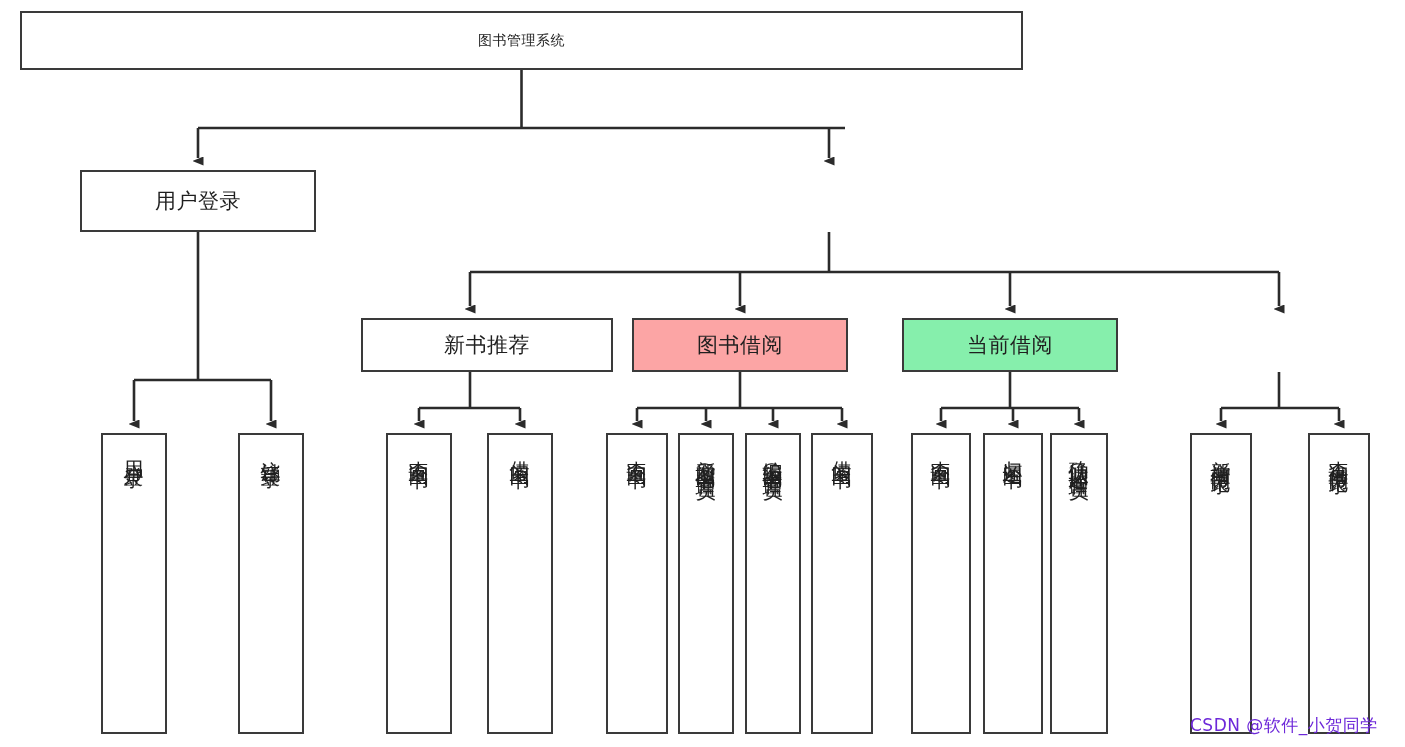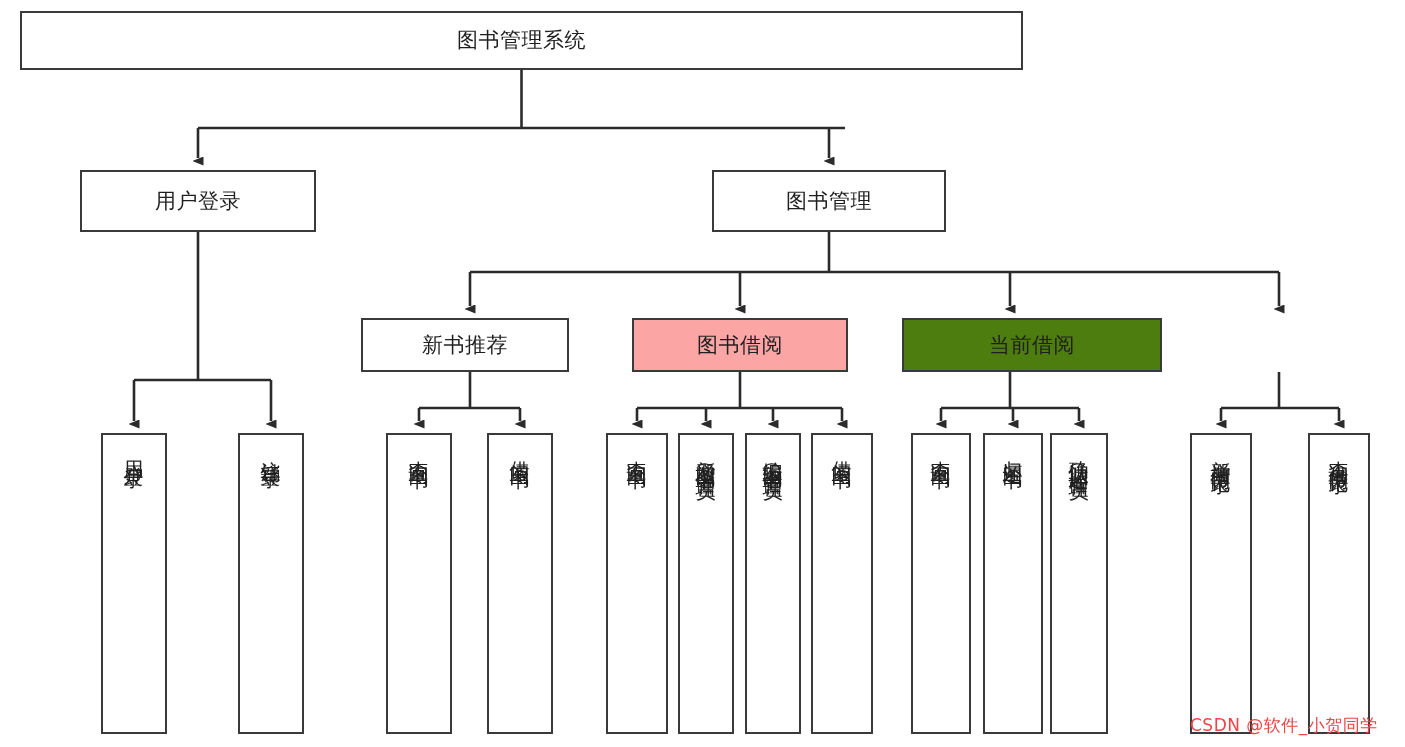--- a/index.html
+++ b/index.html
@@ -44,21 +44,21 @@
     letter-spacing: 0.5px;
     line-height: 1.18;
     white-space: nowrap;
   }
   
   .node.horiz .node-label {
     font-size: 21px;
     writing-mode: horizontal-tb;
   }
   .node.root .node-label {
-    font-size: 21px;
+    font-size: 14px;
   }
   
   .node.vert {
     align-items: flex-start;
     padding-top: 10px;
   }
   .node.vert .node-label {
     writing-mode: vertical-rl;
     text-orientation: upright;
     font-size: 20px;
@@ -131,31 +131,28 @@
     </g>
   </svg>
 
   <div class="node horiz root" style="left: 20px; top: 11px; width: 1003px; height: 59px; border-color: rgb(58, 58, 58); background: rgb(255, 255, 255);">
     <span class="node-label">图书管理系统</span>
   </div>
 
   <div class="node horiz" style="left: 80px; top: 170px; width: 236px; height: 62px; border-color: rgb(58, 58, 58); background: rgb(255, 255, 255);">
     <span class="node-label">用户登录</span>
   </div>
-  <div class="node horiz" style="left: 712px; top: 170px; width: 234px; height: 62px; border-color: rgb(58, 58, 58); background: rgb(255, 255, 255);">
-    <span class="node-label">图书管理</span>
-  </div>
 
-  <div class="node horiz" style="left: 361px; top: 318px; width: 208px; height: 54px; border-color: rgb(58, 58, 58); background: rgb(255, 255, 255);">
+  <div class="node horiz" style="left: 361px; top: 318px; width: 252px; height: 54px; border-color: rgb(58, 58, 58); background: rgb(255, 255, 255);">
     <span class="node-label">新书推荐</span>
   </div>
   <div class="node horiz" style="left: 632px; top: 318px; width: 216px; height: 54px; border-color: rgb(58, 58, 58); background: #fca5a5;">
     <span class="node-label">图书借阅</span>
   </div>
-  <div class="node horiz" style="left: 902px; top: 318px; width: 260px; height: 54px; border-color: rgb(58, 58, 58); background: #4d7c0f;">
+  <div class="node horiz" style="left: 902px; top: 318px; width: 216px; height: 54px; border-color: rgb(58, 58, 58); background: #86efac;">
     <span class="node-label">当前借阅</span>
   </div>
 
   <div class="node vert" style="left: 101px; top: 433px; width: 66px; height: 301px; border-color: rgb(58, 58, 58); background: rgb(255, 255, 255);">
     <span class="node-label">用户登录</span>
   </div>
   <div class="node vert" style="left: 238px; top: 433px; width: 66px; height: 301px; border-color: rgb(58, 58, 58); background: rgb(255, 255, 255);">
     <span class="node-label">注销登录</span>
   </div>
   <div class="node vert" style="left: 386px; top: 433px; width: 66px; height: 301px; border-color: rgb(58, 58, 58); background: rgb(255, 255, 255);">
@@ -185,15 +182,15 @@
   <div class="node vert" style="left: 1050px; top: 433px; width: 58px; height: 301px; border-color: rgb(58, 58, 58); background: rgb(255, 255, 255);">
     <span class="node-label">确认归还（管理员）</span>
   </div>
   <div class="node vert" style="left: 1190px; top: 433px; width: 62px; height: 301px; border-color: rgb(58, 58, 58); background: rgb(255, 255, 255);">
     <span class="node-label">新增借阅记录</span>
   </div>
   <div class="node vert" style="left: 1308px; top: 433px; width: 62px; height: 301px; border-color: rgb(58, 58, 58); background: rgb(255, 255, 255);">
     <span class="node-label">查询借阅记录</span>
   </div>
 
-  <div id="watermark" style="left: 1190px; top: 714px; color: #ef4444;">CSDN @软件_小贺同学</div>
+  <div id="watermark" style="left: 1190px; top: 714px; color: #6d28d9;">CSDN @软件_小贺同学</div>
 
 </div>
 
 </body></html>

